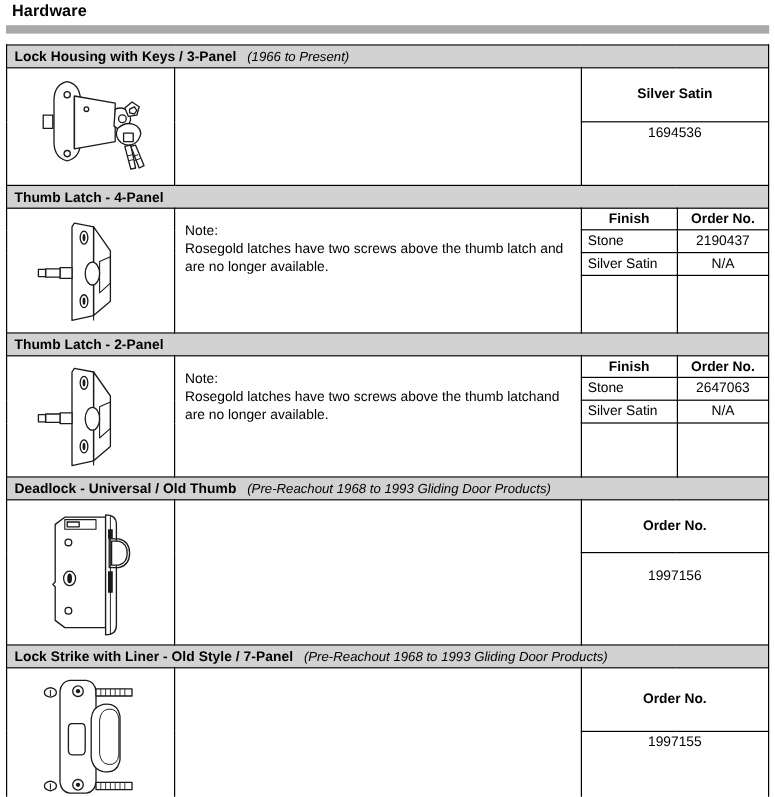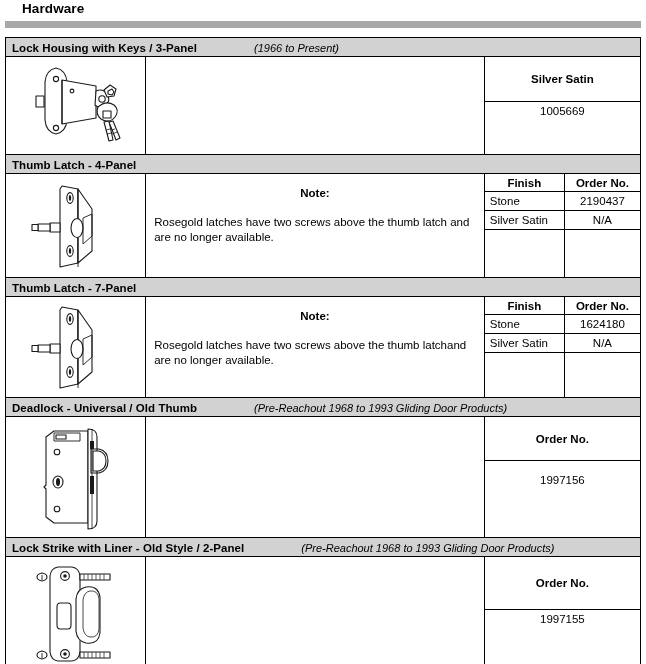--- a/index.html
+++ b/index.html
@@ -17,21 +17,21 @@
   .page {
     position: relative;
     width: 646px;
     height: 664px;
     overflow: hidden;
   }
 
   
   .page-title {
     position: absolute;
-    left: 22px;
+    left: 10px;
     top: 1px;
     font-size: 13.5px;
     font-weight: bold;
     letter-spacing: 0.1px;
     line-height: 16px;
   }
   .title-rule {
     position: absolute;
     left: 5px;
     top: 21px;
@@ -68,44 +68,41 @@
     font-size: 11.5px;
     font-weight: bold;
     letter-spacing: 0.05px;
     text-align: right;
   }
   .sec-note {
     font-size: 11px;
     font-style: italic;
     font-weight: normal;
     padding-left: 9px;
-    margin-left: 48px;
   }
 
   
   td.img-cell {
     text-align: center;
     vertical-align: middle;
   }
   td.img-cell svg { display: block; margin: 0 auto; }
 
   
   td.note-cell {
     padding: 12px 8px 4px 8px;
   }
   .note-label {
     font-size: 11.5px;
-    font-weight: bold;
+    font-weight: normal;
     line-height: 15px;
-    text-align: center;
   }
   .note-text {
     font-size: 11.5px;
     line-height: 15px;
-    margin-top: 14px;
   }
   td.blank-cell { }
 
   
   td.spec-head {
     text-align: center;
     font-size: 11.5px;
     font-weight: bold;
     height: 17px;
     vertical-align: middle;
@@ -176,21 +173,21 @@
               <path d="M89 62 l7 18 l4 -2 l-7 -17 z"></path>
 
               <path d="M86 70 l4 -1 M87 74 l4 -1 M91 70 l4 -1 M92 74 l5 -2" fill="none" stroke-width="0.8"></path>
             </g>
           </svg>
         </td>
         <td class="blank-cell" rowspan="2"></td>
         <td class="spec-head" colspan="2">Silver Satin</td>
       </tr>
       <tr>
-        <td class="spec-val-center" colspan="2" style="vertical-align:top;padding-top:3px">1005669</td>
+        <td class="spec-val-center" colspan="2" style="vertical-align:top;padding-top:3px">1694536</td>
       </tr>
 
       <tr class="section-head">
         <td colspan="4">
           <span class="sec-name">Thumb Latch - 4-Panel</span><span class="sec-note"></span>
         </td>
       </tr>
       <tr>
         <td class="img-cell" rowspan="4" style="height:103px">
           <svg width="112" height="96" viewBox="0 0 112 96">
@@ -231,21 +228,21 @@
         <td class="spec-val-left">Silver Satin</td>
         <td class="spec-val-center">N/A</td>
       </tr>
       <tr>
         <td class="spec-fill" style="border-top:none"></td>
         <td class="spec-fill" style="border-top:none"></td>
       </tr>
 
       <tr class="section-head">
         <td colspan="4">
-          <span class="sec-name">Thumb Latch - 7-Panel</span><span class="sec-note"></span>
+          <span class="sec-name">Thumb Latch - 2-Panel</span><span class="sec-note"></span>
         </td>
       </tr>
       <tr>
         <td class="img-cell" rowspan="4" style="height:100px">
           <svg width="112" height="96" viewBox="0 0 112 96">
             <g fill="#ffffff" stroke="#1a1a1a" stroke-width="1.1" stroke-linejoin="round">
               <path d="M42 8 l16 3 l0 74 l-18 4 l0 -78 z"></path>
               <path d="M58 11 l14 20 l0 42 l-14 12 z"></path>
               <path d="M58 11 l0 78" fill="none" stroke-width="0.9"></path>
               <ellipse cx="50" cy="20" rx="3.2" ry="5.4"></ellipse>
@@ -262,21 +259,21 @@
         </td>
         <td class="note-cell" rowspan="4">
           <div class="note-label">Note:</div>
           <div class="note-text">Rosegold latches have two screws above the thumb  latchand are no longer available.</div>
         </td>
         <td class="spec-head">Finish</td>
         <td class="spec-head">Order No.</td>
       </tr>
       <tr>
         <td class="spec-val-left">Stone</td>
-        <td class="spec-val-center">1624180</td>
+        <td class="spec-val-center">2647063</td>
       </tr>
       <tr>
         <td class="spec-val-left">Silver Satin</td>
         <td class="spec-val-center">N/A</td>
       </tr>
       <tr>
         <td class="spec-fill" style="border-top:none"></td>
         <td class="spec-fill" style="border-top:none"></td>
       </tr>
 
@@ -314,21 +311,21 @@
         </td>
         <td class="blank-cell" rowspan="2"></td>
         <td class="spec-head" colspan="2">Order No.</td>
       </tr>
       <tr>
         <td class="spec-val-center" colspan="2" style="vertical-align:top;padding-top:13px">1997156</td>
       </tr>
 
       <tr class="section-head">
         <td colspan="4">
-          <span class="sec-name">Lock Strike with Liner - Old Style / 2-Panel</span><span class="sec-note">(Pre-Reachout 1968 to 1993 Gliding Door Products)</span>
+          <span class="sec-name">Lock Strike with Liner - Old Style / 7-Panel</span><span class="sec-note">(Pre-Reachout 1968 to 1993 Gliding Door Products)</span>
         </td>
       </tr>
       <tr>
         <td class="img-cell" rowspan="2" style="height:113px">
           <svg width="112" height="110" viewBox="0 0 112 110">
             <g fill="#ffffff" stroke="#1a1a1a" stroke-width="1.1" stroke-linejoin="round">
 
               <path d="M38 8 q-7 1 -8 9 l0 76 q1 8 8 9 l14 0 q7 -1 8 -9 l0 -76 q-1 -8 -8 -9 z"></path>
 
               <circle cx="45" cy="17" r="4.4"></circle>

